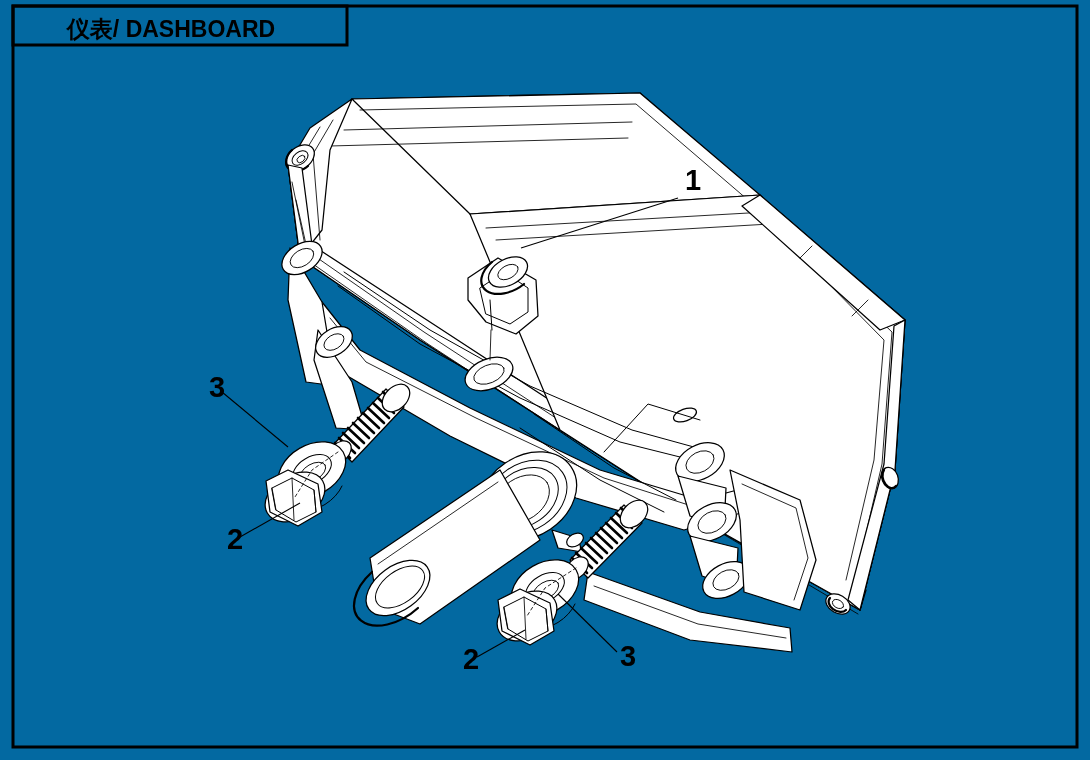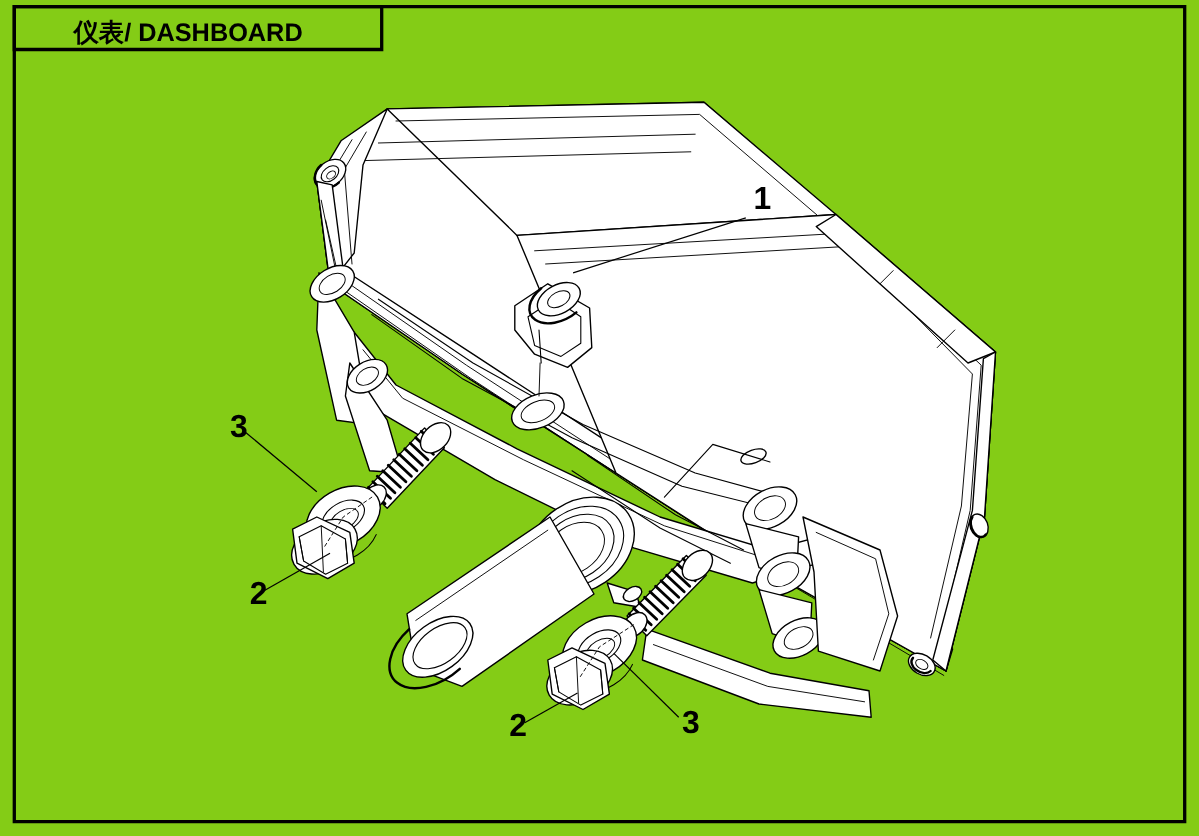--- a/index.html
+++ b/index.html
@@ -8,21 +8,21 @@
     padding: 0;
     background: #ffffff;
   }
   body {
     font-family: "Liberation Sans", sans-serif;
   }
   #page {
     position: relative;
     width: 1090px;
     height: 760px;
-    background: #84cc16;
+    background: #0369a1;
     overflow: hidden;
     text-decoration: underline;
   }
   #drawing {
     position: absolute;
     left: 0;
     top: 0;
     width: 1090px;
     height: 760px;
   }

